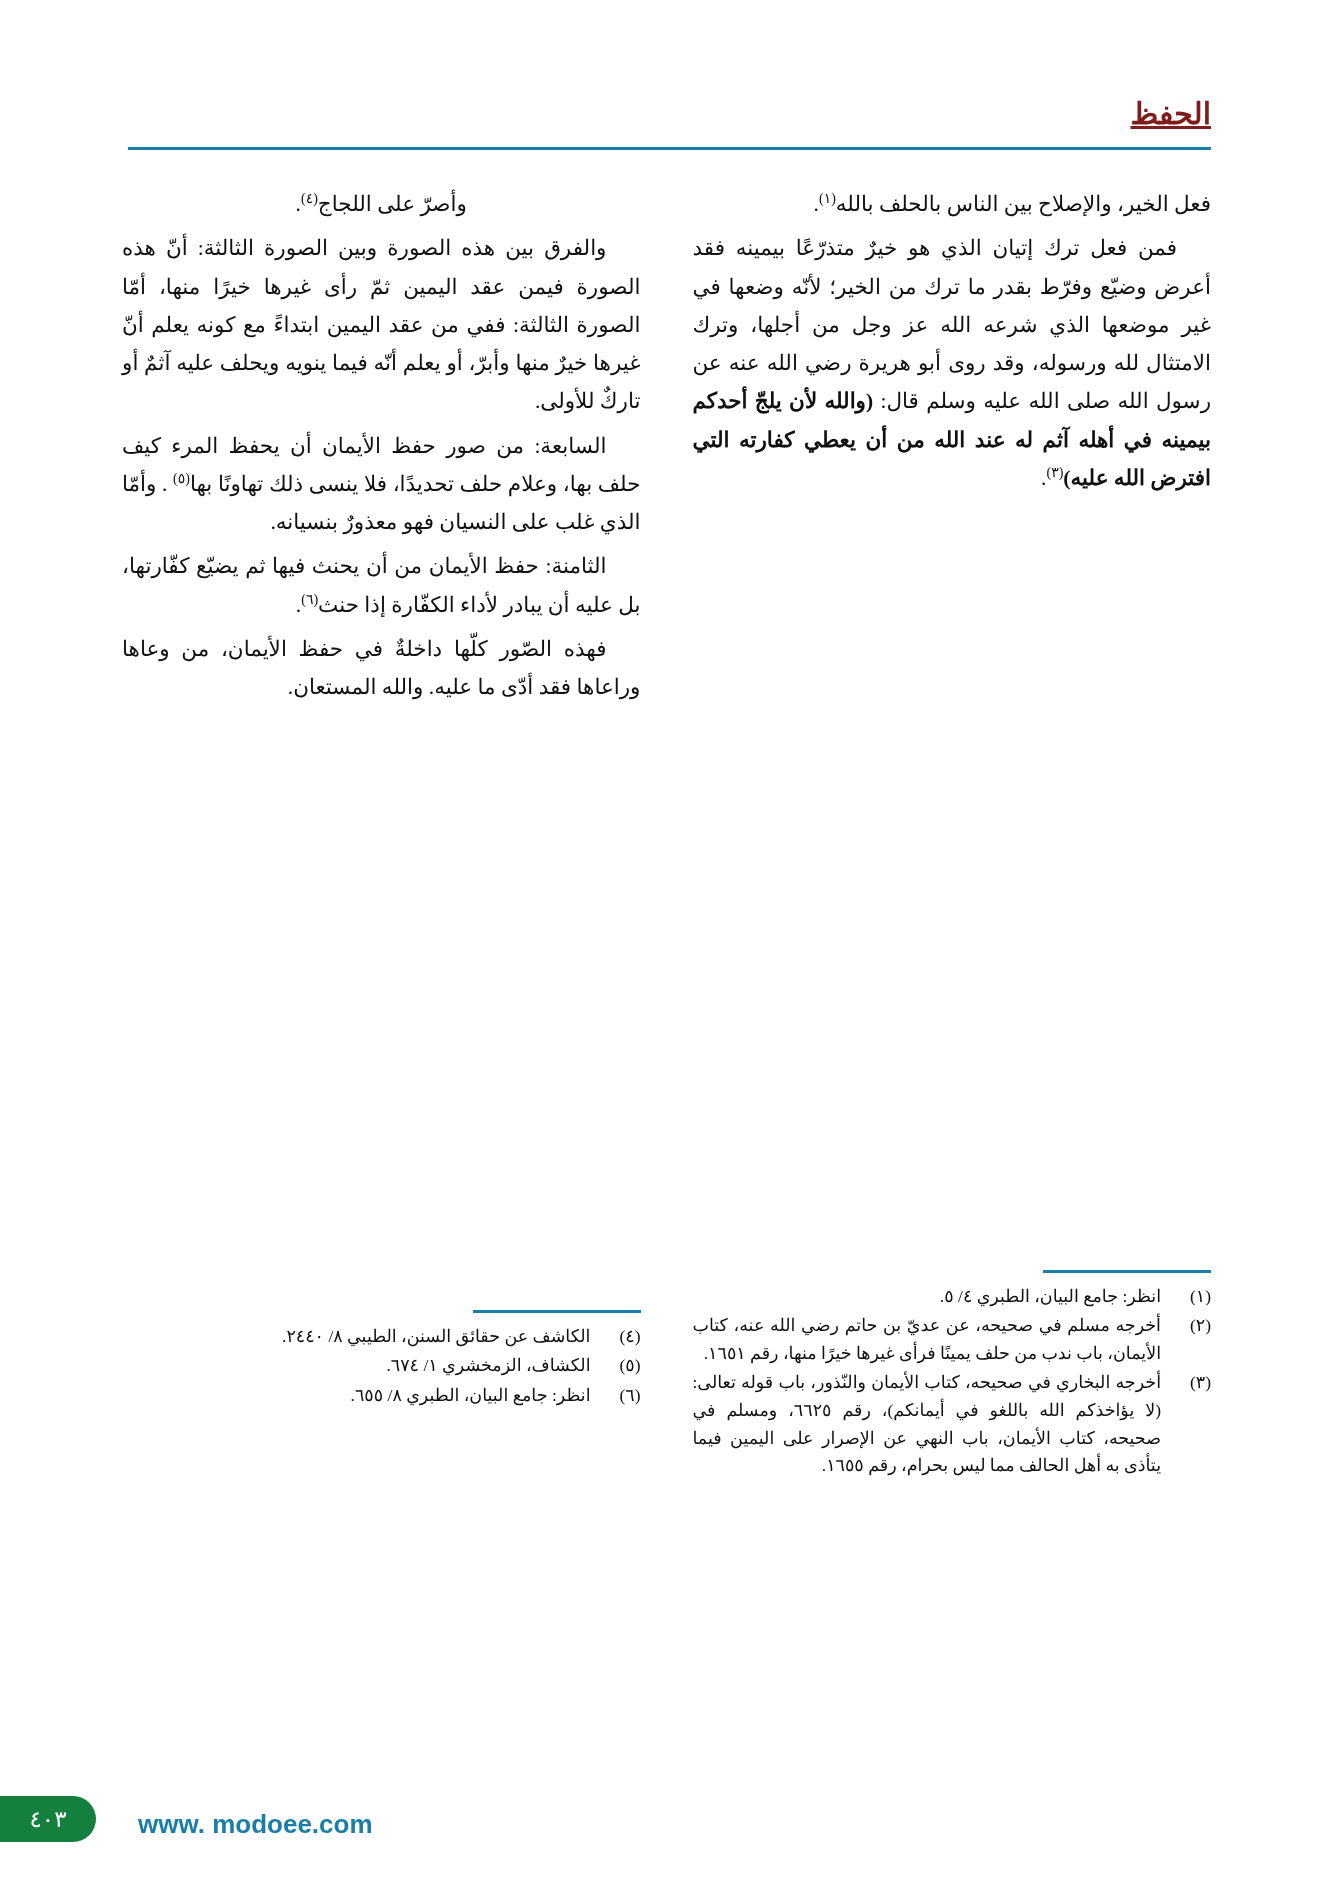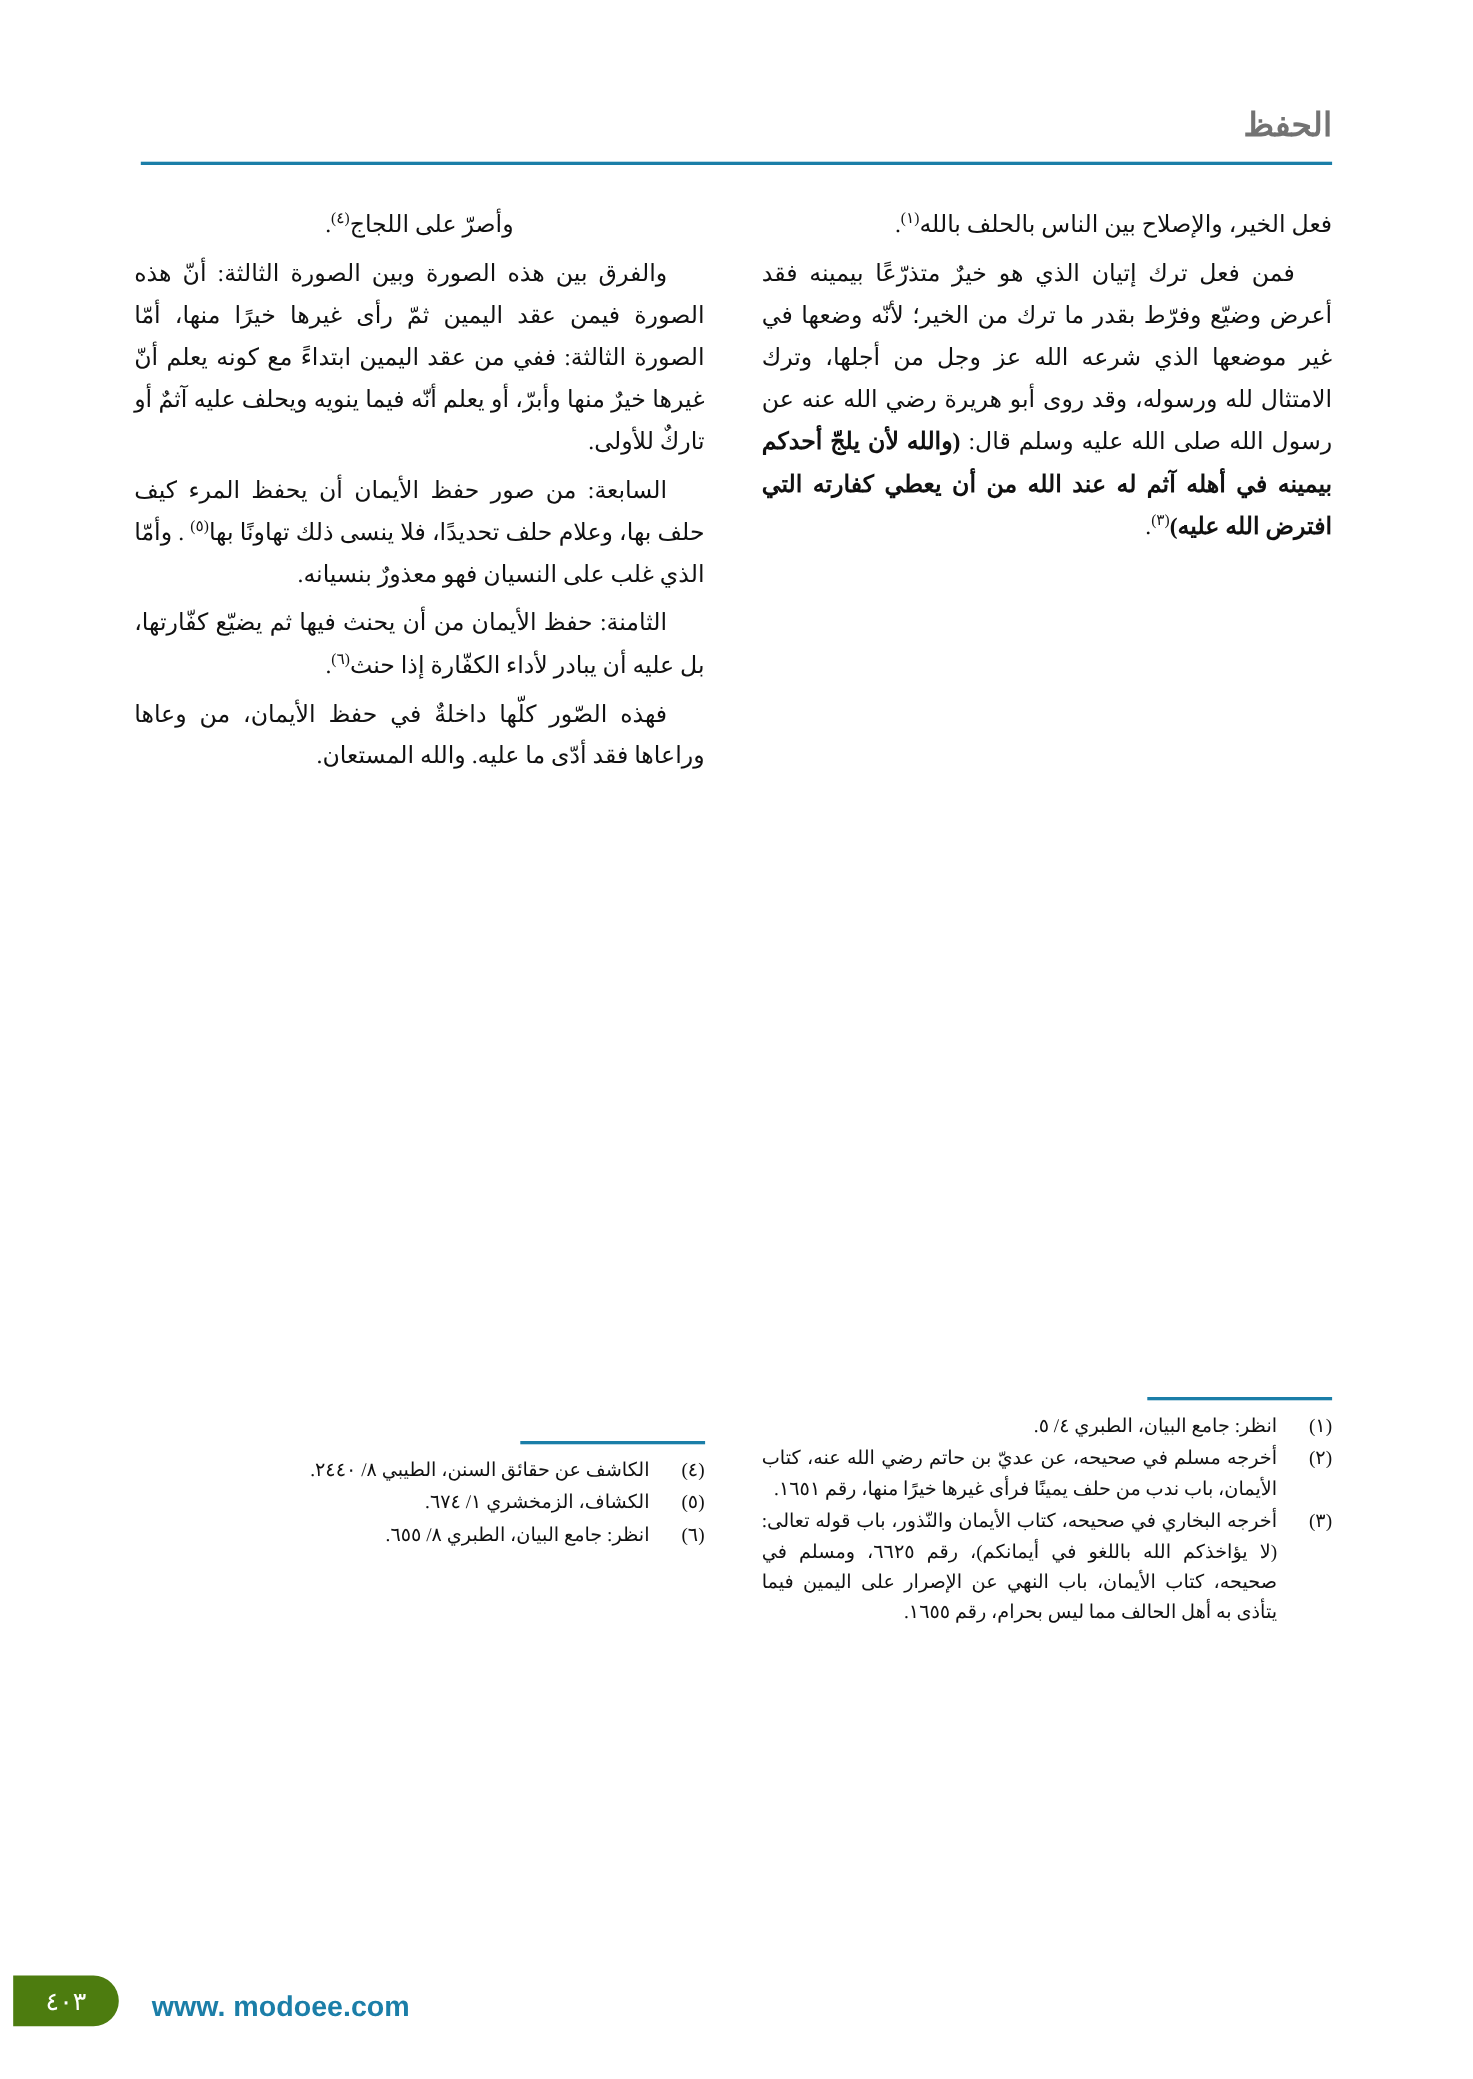--- a/index.html
+++ b/index.html
@@ -23,22 +23,23 @@
     right: 128px;
     left: 128px;
     height: 60px;
   }
   .header-title {
     position: absolute;
     right: 0;
     top: 0;
     font-size: 30px;
     font-weight: bold;
-    color: #737373;
+    color: #7f1d1d;
     letter-spacing: 0px;
+    text-decoration: underline;
   }
   .header-rule {
     position: absolute;
     right: 0;
     left: 0;
     top: 51px;
     height: 3px;
     background: #1b7ea8;
   }
 
@@ -118,25 +119,25 @@
   
   .footer {
     position: absolute;
     left: 0;
     right: 0;
     bottom: 0;
     height: 112px;
   }
   .page-number-box {
     position: absolute;
-    left: 12px;
+    left: 0;
     bottom: 48px;
     width: 96px;
     height: 46px;
-    background: #4d7c0f;
+    background: #15803d;
     border-radius: 0 24px 24px 0;
     color: #ffffff;
     font-size: 23px;
     display: flex;
     align-items: center;
     justify-content: center;
     letter-spacing: 1px;
   }
   .site-url {
     position: absolute;

